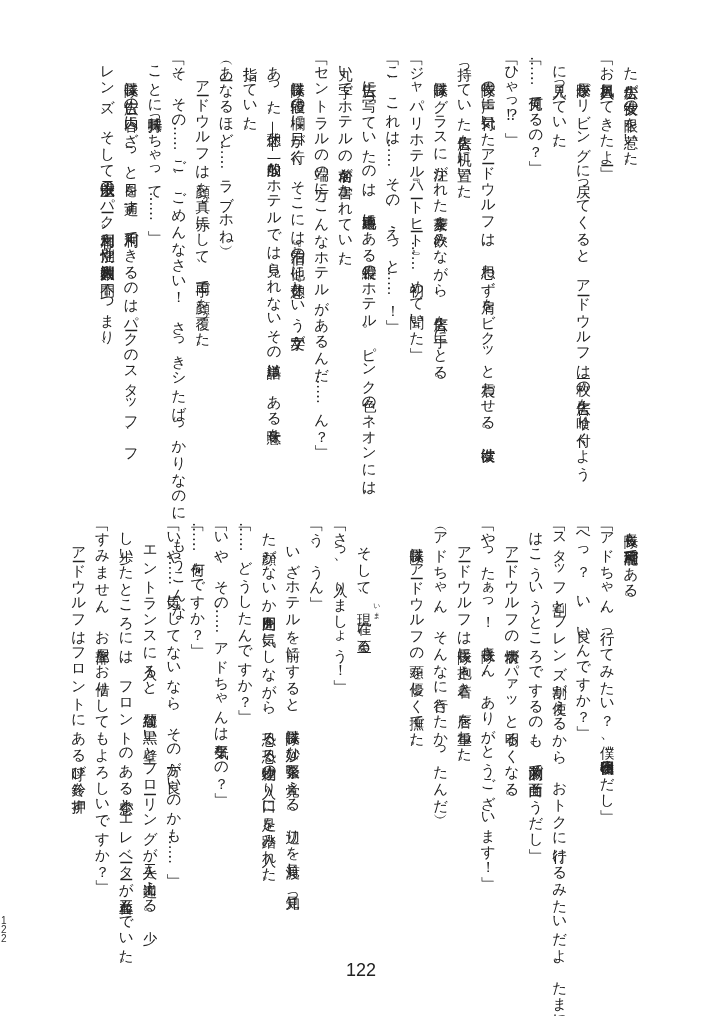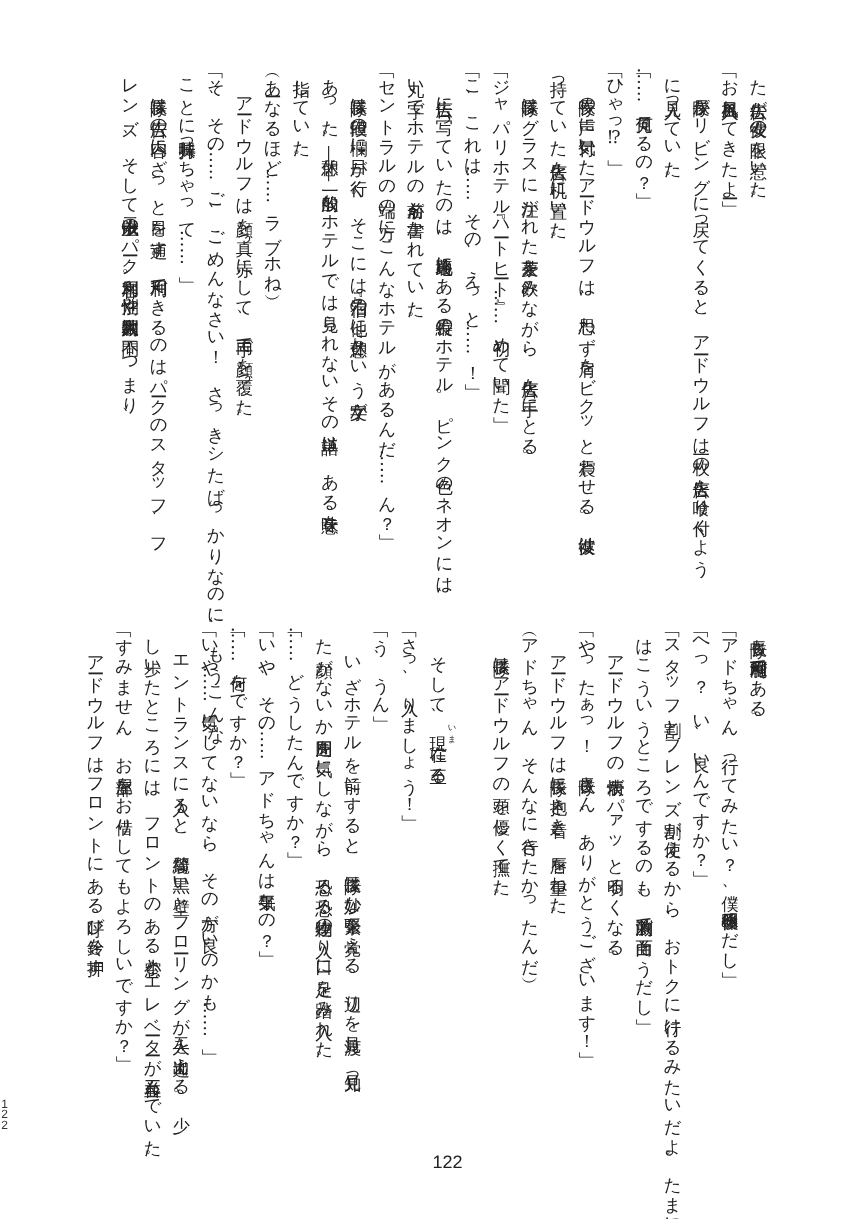--- a/index.html
+++ b/index.html
@@ -13,22 +13,22 @@
     line-height: 23.8px;
     letter-spacing: 0.2px;
     white-space: nowrap;
   }
   .block-top { right: 78px; top: 56px; height: 440px; }
   .block-bottom { right: 78px; top: 522px; height: 440px; }
   .line { display: block; margin: 0; padding: 0; }
   .indent { padding-top: 14.5px; }
   ruby rt { font-size: 7px; }
   .page-number {
-    position: absolute; left: 348px; top: 960px; width: 50px; text-align: center;
-    font-family: "Liberation Sans", "DejaVu Sans", sans-serif; font-size: 15px; color: #222;
+    position: absolute; left: 336px; top: 960px; width: 50px; text-align: center;
+    font-family: "Liberation Sans", "DejaVu Sans", sans-serif; font-size: 18px; color: #222;
   }
   .side-number {
     position: absolute; left: 1px; top: 916px; width: 10px;
     font-family: "Liberation Sans", "DejaVu Sans", sans-serif; font-size: 10px; line-height: 9px; color: #333;
   }
   .side-number span { display: block; }
 </style>
 </head>
 <body>
 

